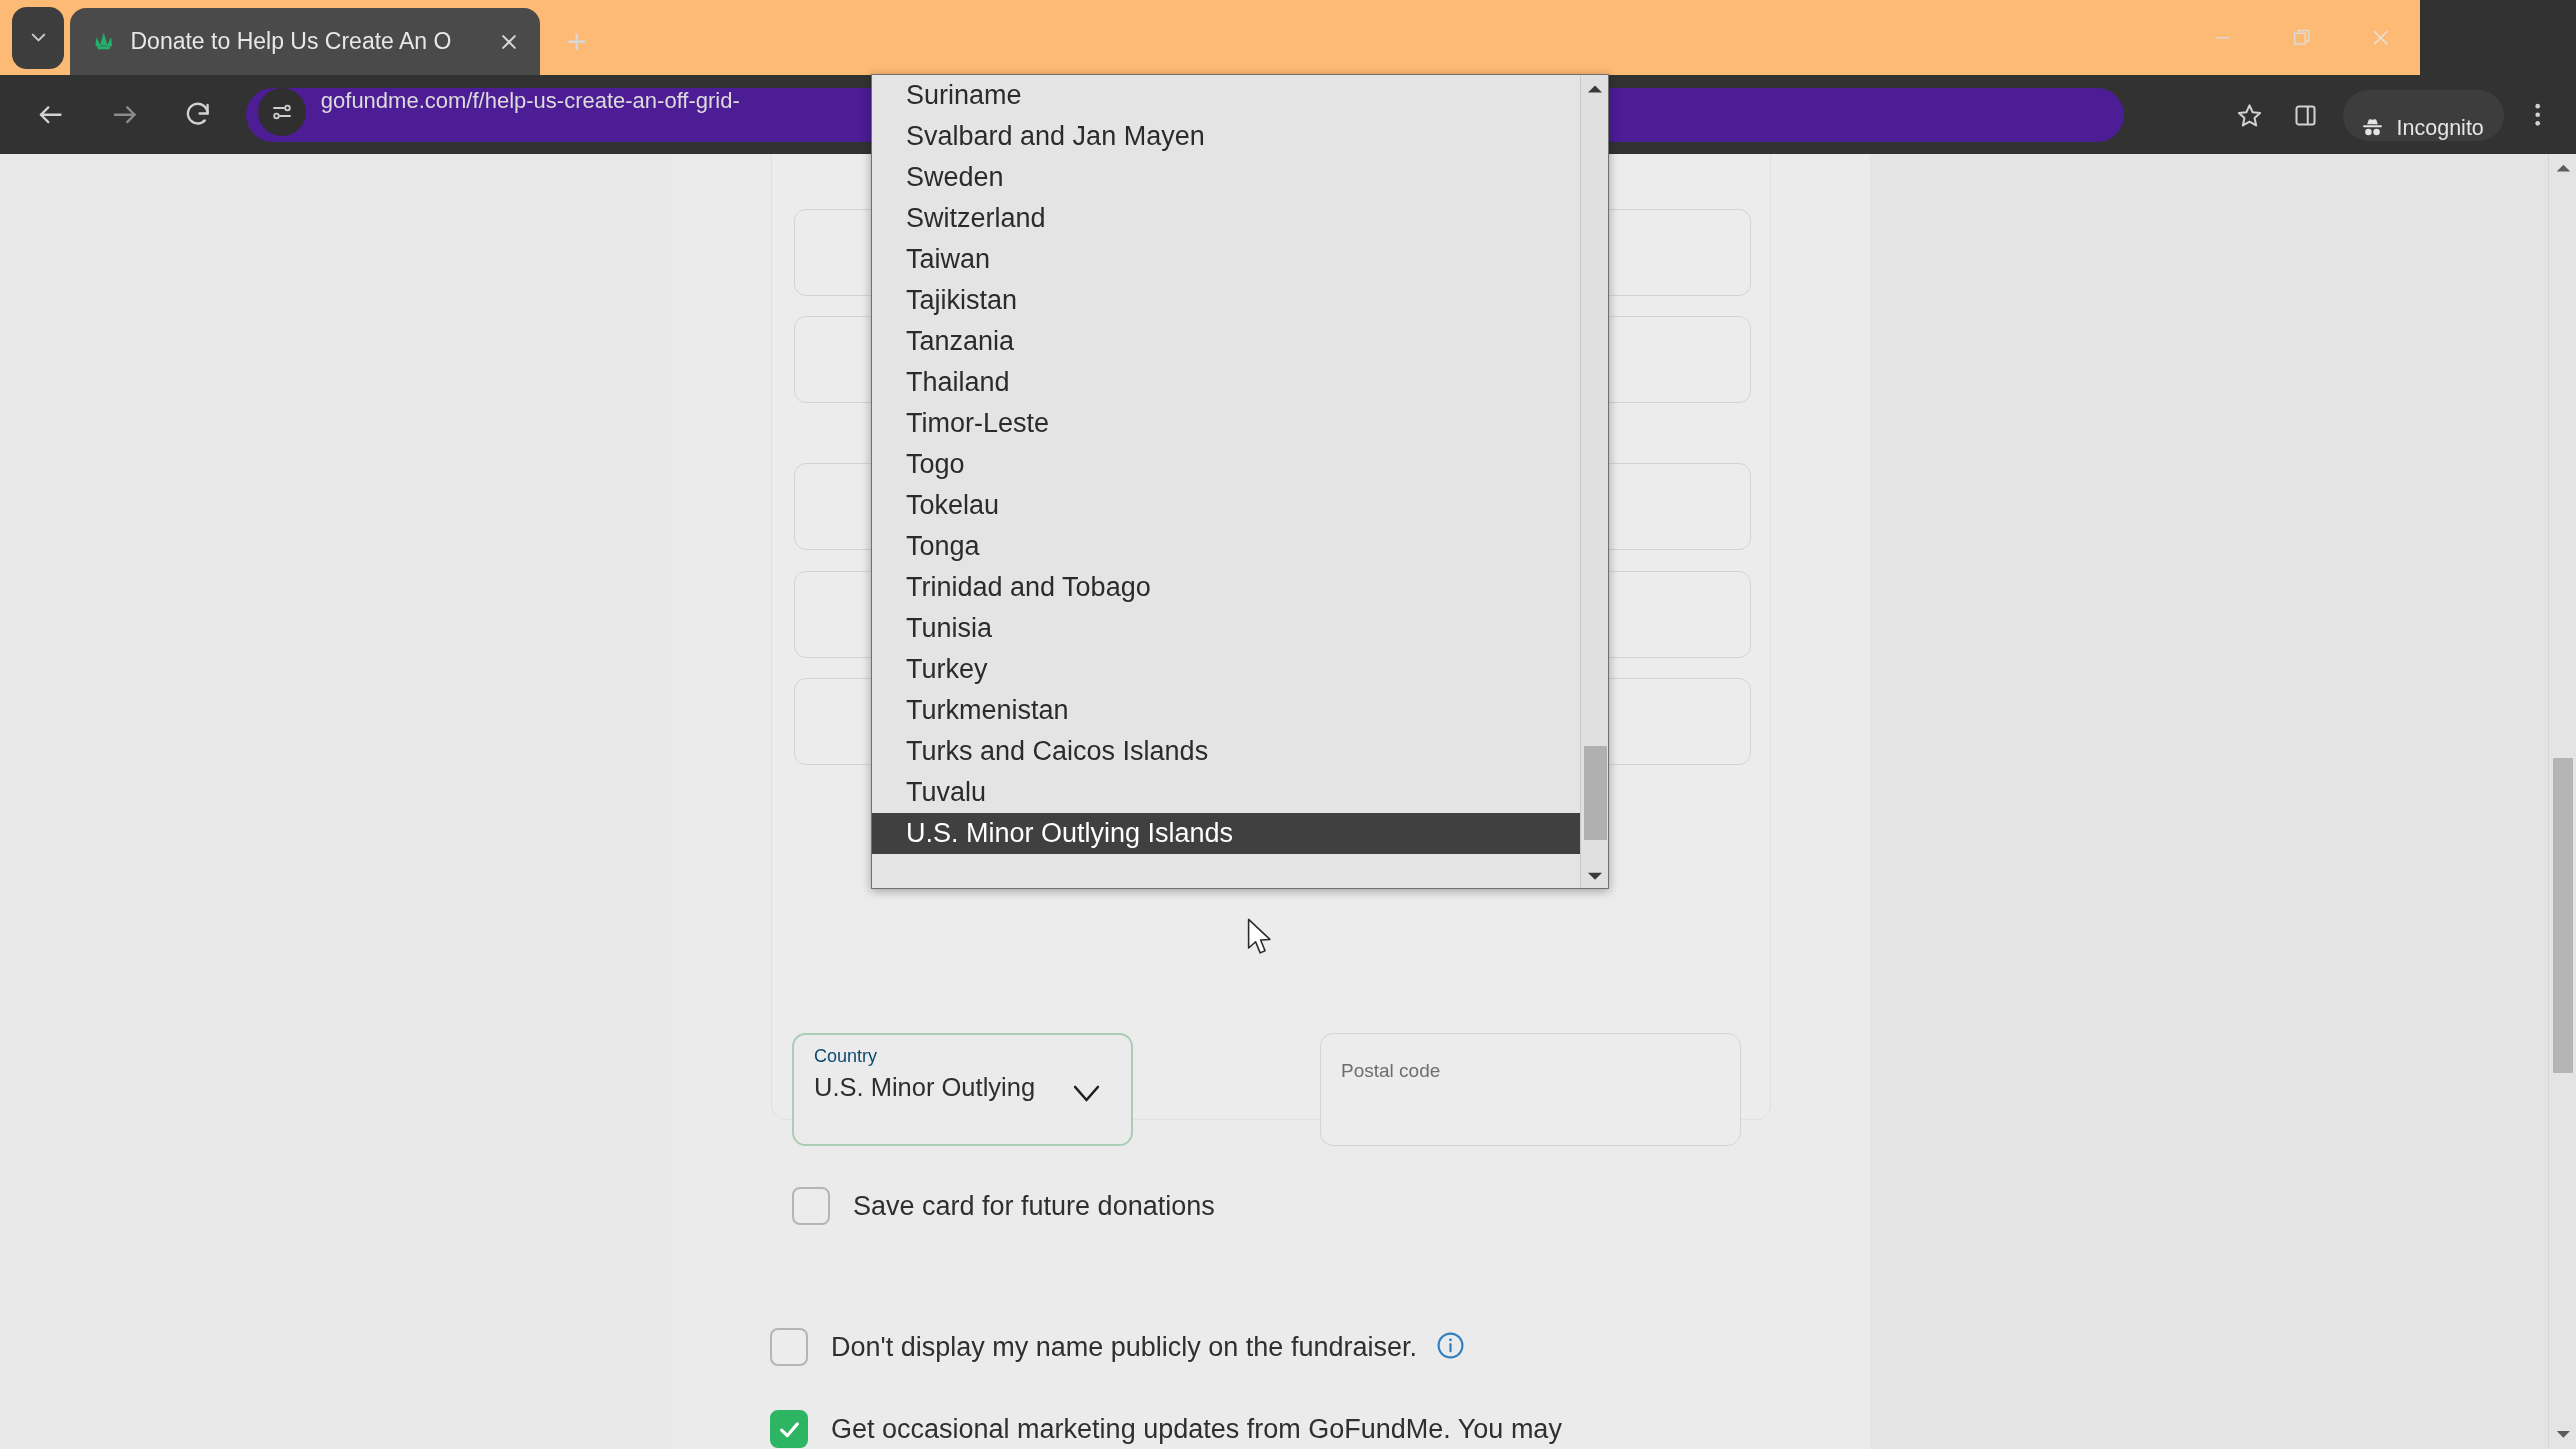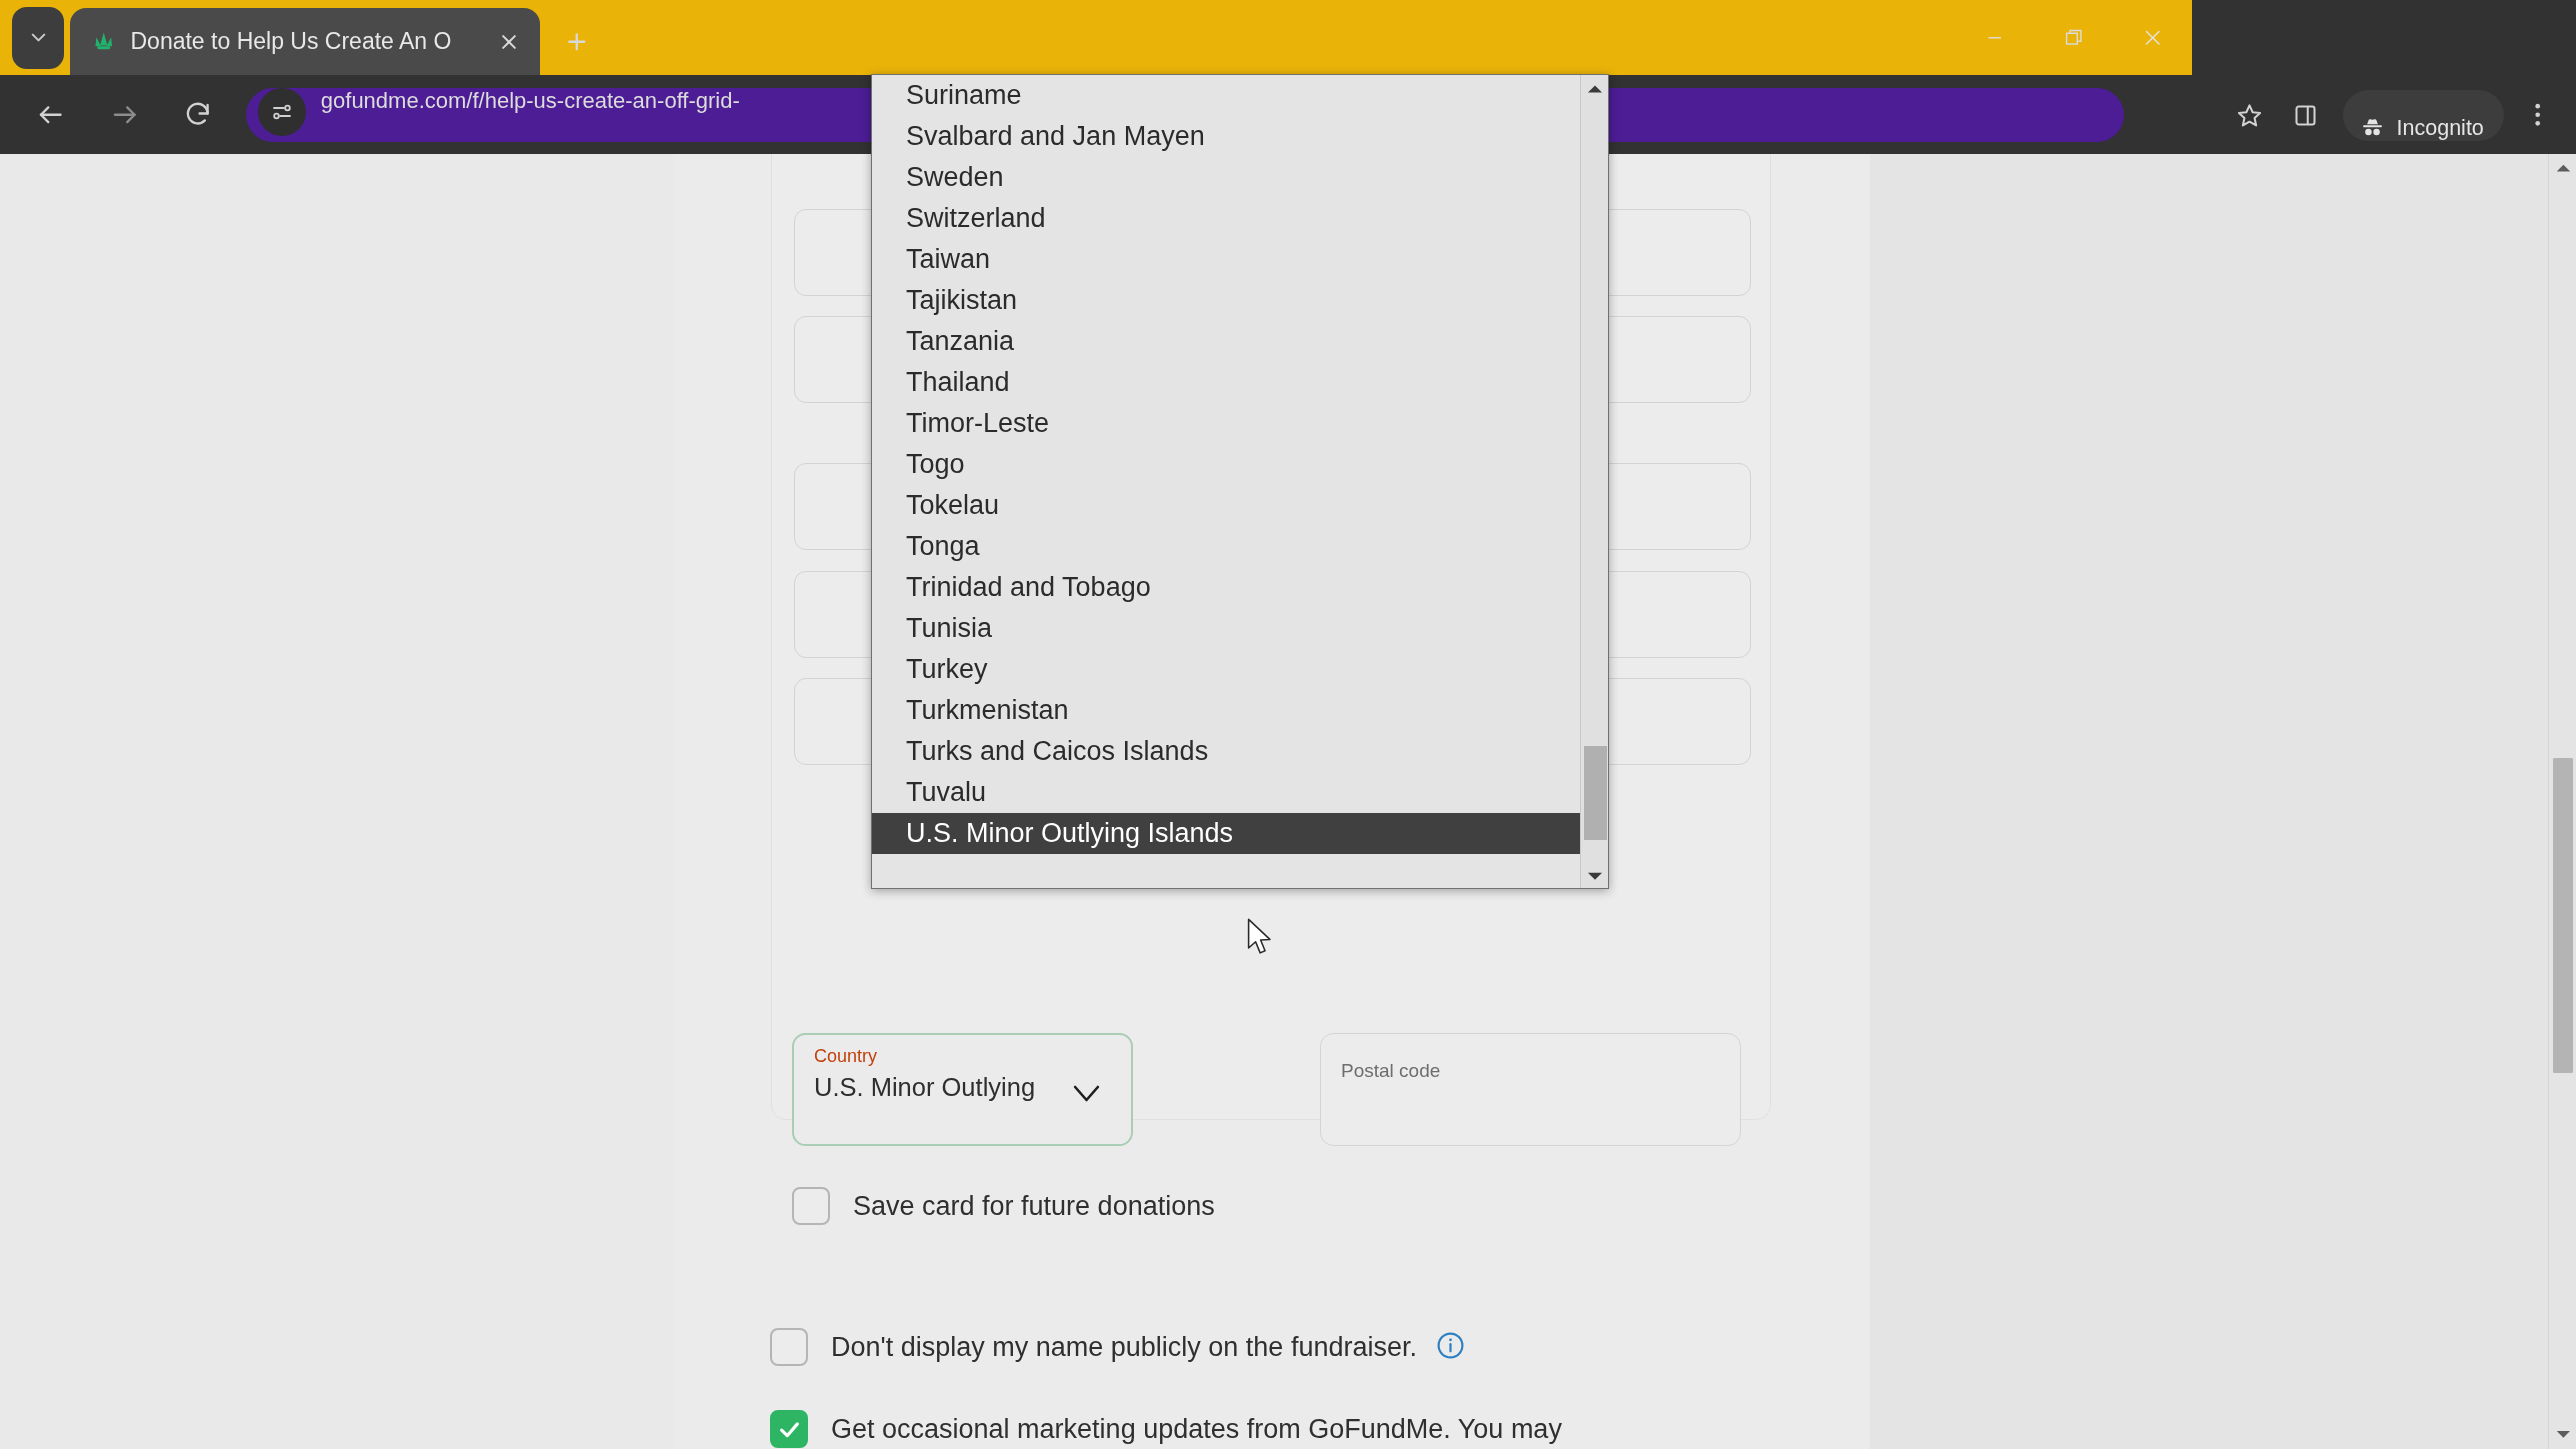--- a/index.html
+++ b/index.html
@@ -7,22 +7,22 @@
     width: 2576px; height: 1449px;
     overflow: hidden;
     font-family: "Liberation Sans", sans-serif;
     background: #2b2b2b;
   }
 
   
   .browser { position: absolute; inset: 0; background: #323232; }
 
   .tabstrip {
-    position: absolute; left: 0; top: 0; width: 2192px; height: 75px;
-    background: #eab308;
+    position: absolute; left: 0; top: 0; width: 2420px; height: 75px;
+    background: #fdba74;
   }
   .tab-list-btn {
     position: absolute; left: 12px; top: 6.7px; width: 52px; height: 62px;
     background: #3d3d3d; border-radius: 14.8px;
     display: flex; align-items: center; justify-content: center;
   }
   .tab-list-btn svg { width: 23px; height: 23px; }
 
   .tab {
     position: absolute; left: 70px; top: 8px; width: 470px; height: 67px;
@@ -96,21 +96,21 @@
   }
 
   
   .pay-card {
     position: absolute; left: 771px; top: -27px; width: 1000px; height: 993px;
     background: #ececec; border-radius: 14.8px; border: 1.3px solid #e0e0e0;
   }
   .field {
     position: absolute; background: #ececec; border: 1.3px solid #d3d3d3; border-radius: 12px;
   }
-  .field-label { position: absolute; left: 20px; top: 10.7px; color: #c2410c; font-size: 18px; }
+  .field-label { position: absolute; left: 20px; top: 10.7px; color: #0c4a6e; font-size: 18px; }
   .field-value { position: absolute; left: 20px; top: 38px; color: #2e2e2e; font-size: 25.5px; white-space: nowrap; }
   .field-placeholder { position: absolute; left: 20px; top: 25.5px; color: #6d6d6d; font-size: 19px; }
 
   .country-field {
     position: absolute; left: 792px; top: 879px; width: 341px; height: 113px;
     background: #ebebeb; border: 2px solid #a9cdb5; border-radius: 13.4px;
   }
   .country-chevron { position: absolute; right: 25.5px; top: 39px; }
   .postal-field {
     position: absolute; left: 1320px; top: 879px; width: 421px; height: 113px;

